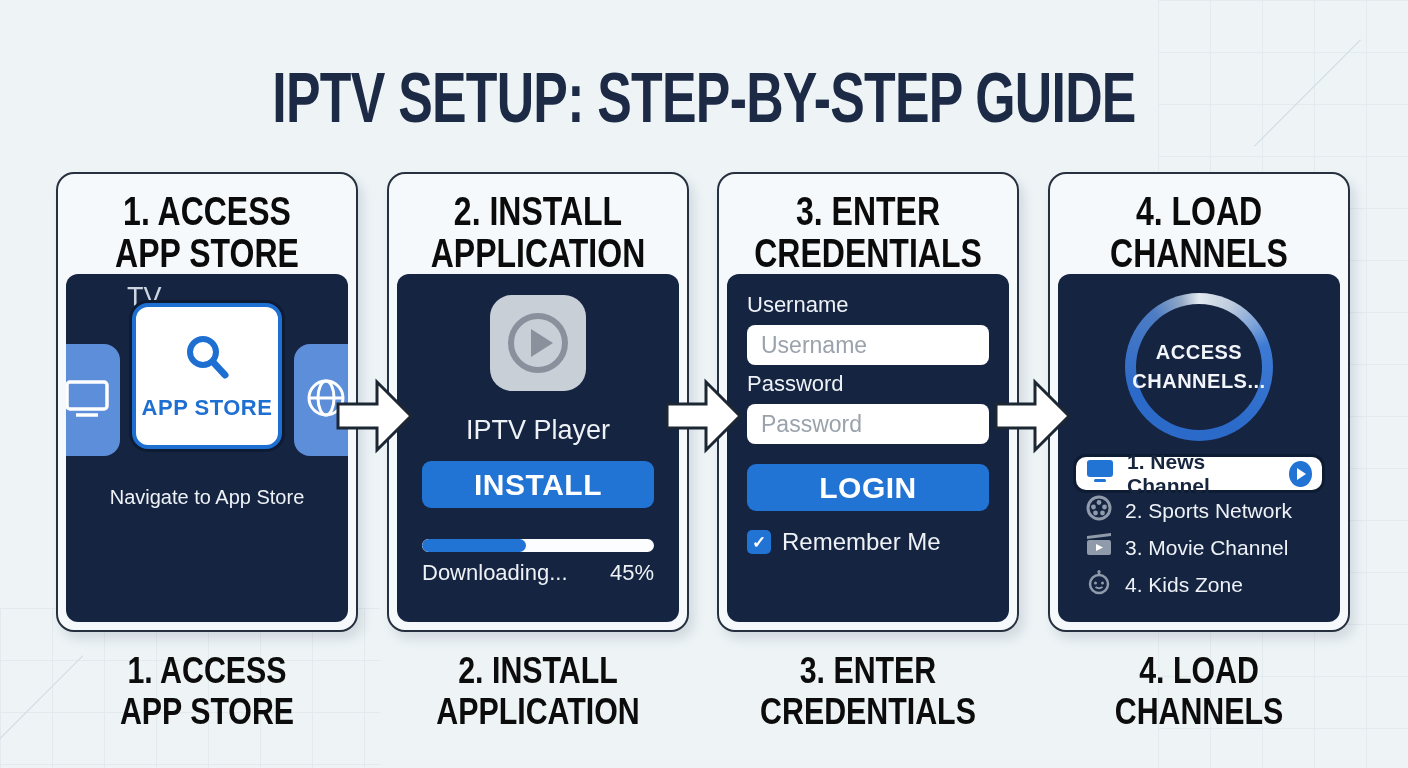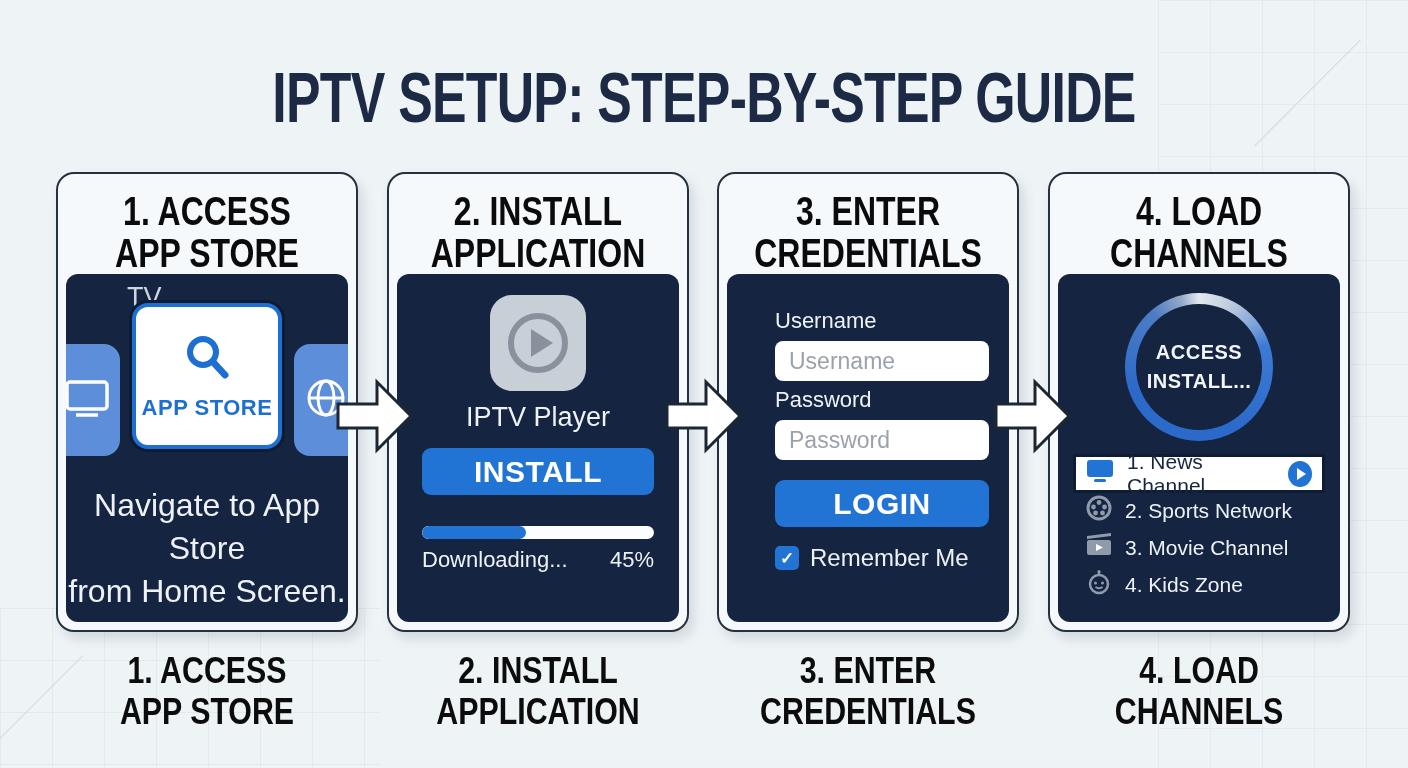--- a/index.html
+++ b/index.html
@@ -57,56 +57,56 @@
   .appstore-card {
     position:absolute; left:50%; transform:translateX(-50%); top:29px;
     width:150px; height:146px; background:#fff;
     border:4px solid #1e6fd2; border-radius:16px;
     box-shadow:0 0 0 3px #0e1c33;
     display:flex; flex-direction:column; align-items:center; justify-content:center; gap:8px;
   }
   .appstore-label { color:#1e6fd2; font-weight:bold; font-size:22px; letter-spacing:.5px; }
   .screen-caption {
     position:absolute; left:0; right:0; top:210px; text-align:center;
-    color:#eef2f7; font-size:32px; line-height:1.35;
+    color:#eef2f7; font-size:20px; line-height:1.35;
   }
 
   
   .app-icon {
     margin:21px auto 0; width:96px; height:96px; background:#c9cfd7;
     border-radius:22px; display:flex; align-items:center; justify-content:center;
   }
   .app-icon-ring {
     width:60px; height:60px; border:6px solid #8b919c; border-radius:50%;
     display:flex; align-items:center; justify-content:center;
   }
   .play-tri {
     width:0; height:0; margin-left:7px;
     border-top:14px solid transparent; border-bottom:14px solid transparent;
     border-left:22px solid #8b919c;
   }
-  .app-name { margin-top:11px; text-align:center; color:#eef2f7; font-size:27px; }
+  .app-name { margin-top:24px; text-align:center; color:#eef2f7; font-size:27px; }
   .blue-btn {
     margin:15px auto 0; width:232px; height:47px; background:#2173d4;
     border:none; border-radius:9px; color:#fff; font-weight:bold; font-size:30px;
     display:flex; align-items:center; justify-content:center;
     font-family:"Liberation Sans", sans-serif; letter-spacing:.5px; cursor:pointer;
   }
   .progress-track {
     margin:31px auto 0; width:232px; height:13px; background:#fbfdfe;
     border-radius:7px; overflow:hidden;
   }
   .progress-fill { height:100%; background:#2173d4; border-radius:7px; }
   .progress-row {
     width:232px; margin:8px auto 8px; display:flex; justify-content:space-between;
     color:#eef2f7; font-size:22px;
   }
 
   
-  .form { position:absolute; left:20px; right:20px; top:28px;margin-left:28px; }
+  .form { position:absolute; left:20px; right:20px; top:12px; }
   .field-label { color:#eef2f7; font-size:22px; margin:6px 0 7px; }
   .text-input {
     width:100%; height:40px; border:none; border-radius:8px; background:#fff;
     font-size:23px; color:#333; padding:0 14px;
     font-family:"Liberation Sans", sans-serif; outline:none;
   }
   .text-input::placeholder { color:#9aa2ac; }
   .login-btn { margin-top:20px; width:100%;text-align:center; }
   .remember-row { margin-top:17px; display:flex; align-items:center; gap:11px; }
   .checkbox {
@@ -131,21 +131,21 @@
     position:absolute; inset:0; z-index:1; display:flex; flex-direction:column;
     align-items:center; justify-content:center;
     color:#f2f5f9; font-weight:bold; font-size:20px; line-height:1.45; letter-spacing:.5px;
   }
   .channel-list { position:absolute; left:18px; right:18px; top:183px; }
   .channel-row {
     display:flex; align-items:center; gap:13px; height:33px; margin-bottom:4px;
     padding:0 10px; color:#eef2f7; font-size:21px; cursor:pointer;
   }
   .channel-row.highlighted {
-    background:#fff; border-radius:0; color:#17263f; font-weight:normal;
+    background:#fff; border-radius:10px; color:#17263f; font-weight:bold;
     box-shadow:0 0 0 3px #0e1c33;
   }
   .play-badge {
     margin-left:auto; width:26px; height:26px; border-radius:50%; background:#2173d4;
     display:flex; align-items:center; justify-content:center;
   }
   .play-badge .tri {
     width:0; height:0; margin-left:3px;
     border-top:6px solid transparent; border-bottom:6px solid transparent;
     border-left:9px solid #fff;
@@ -201,21 +201,20 @@
       <span>
         <svg width="44" height="44" viewBox="0 0 44 44">
             <circle cx="22" cy="22" r="17" fill="none" stroke="#fff" stroke-width="3"></circle>
             <ellipse cx="22" cy="22" rx="8" ry="17" fill="none" stroke="#fff" stroke-width="3"></ellipse>
             <line x1="5" y1="22" x2="39" y2="22" stroke="#fff" stroke-width="3"></line>
           </svg>
       </span>
     </div>
     <div class="screen-caption">
       <div>Navigate to App Store</div>
-      <div>from Home Screen.</div>
     </div>
   </div>
 </div>
 
 <div class="card c2">
   <div class="card-heading">
     <div>2. INSTALL</div>
     <div>APPLICATION</div>
   </div>
   <div class="screen">
@@ -260,21 +259,21 @@
 
 <div class="card c4">
   <div class="card-heading">
     <div>4. LOAD</div>
     <div>CHANNELS</div>
   </div>
   <div class="screen">
     <div class="spinner">
       <div class="spinner-text">
         <span>ACCESS</span>
-        <span>INSTALL...</span>
+        <span>CHANNELS...</span>
       </div>
     </div>
     <div class="channel-list">
 
       <div class="channel-row highlighted">
         <span>
           <svg width="28" height="24" viewBox="0 0 28 24">
               <rect x="1" y="1" width="26" height="17" rx="3" fill="#2173d4"></rect>
               <rect x="8" y="20" width="12" height="3" rx="1.5" fill="#2173d4"></rect>
             </svg>

